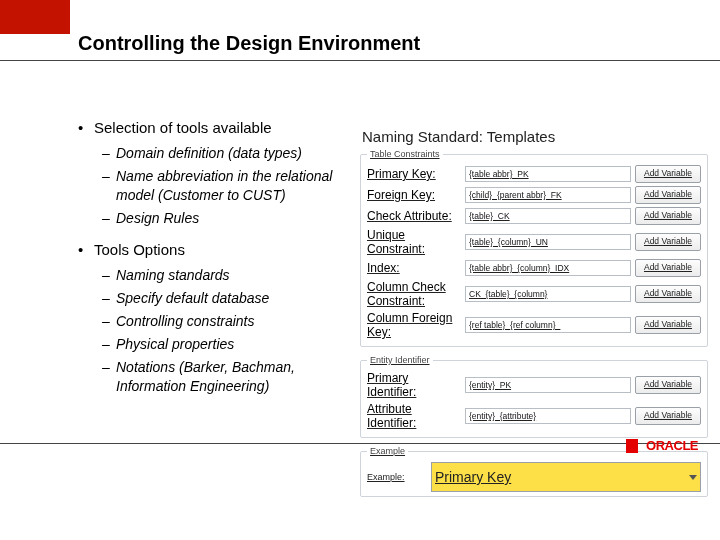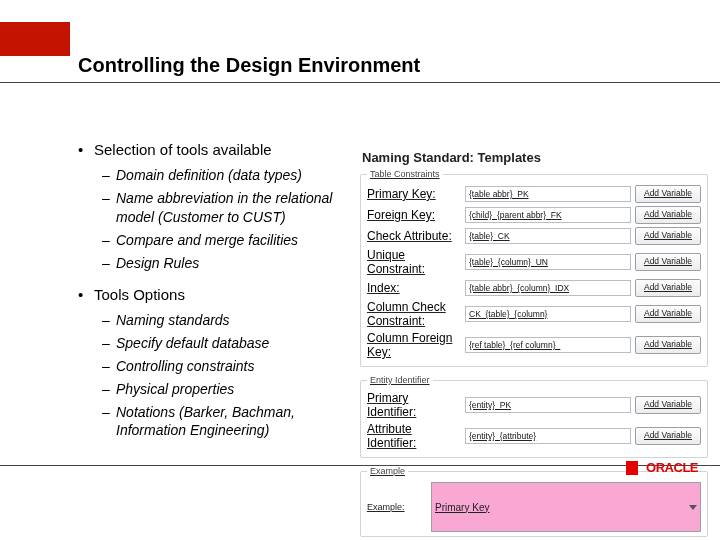--- a/index.html
+++ b/index.html
@@ -6,21 +6,20 @@
     margin: 0; padding: 0;
     width: 720px; height: 540px;
     font-family: Arial, Helvetica, sans-serif;
     background: #fff; color: #000;
     overflow: hidden;
   }
   .slide {
     position: relative;
     width: 720px; height: 480px;
     background: #fff;
-    margin-top: 22px;
   }
   .red-block {
     position: absolute;
     left: 0; top: 0;
     width: 70px; height: 34px;
     background: #c41200;
   }
   .top-line {
     position: absolute;
     left: 0; top: 60px;
@@ -67,22 +66,22 @@
   
   .panel {
     position: absolute;
     left: 360px; top: 128px;
     width: 348px;
     font-size: 9px;
     color: #222;
     background: #fff;
   }
   .panel .hdr {
-    font-weight: bold;
-    font-size: 13px;
+    font-weight: normal;
+    font-size: 15px;
     margin: 0 0 4px 2px;
   }
   .panel fieldset {
     border: 1px solid #cfd4da;
     border-radius: 2px;
     margin: 4px 0 8px 0;
     padding: 6px 6px 4px 6px;
     text-decoration: underline;
   }
   .panel fieldset legend {
@@ -119,26 +118,26 @@
     cursor: pointer;
   }
   .row2 {
     display: grid;
     grid-template-columns: 60px 1fr;
     gap: 4px;
     align-items: center;
   }
   .select {
     border: 1px solid #9aa0a8;
-    background: #f9a8d4;
+    background: #fde047;
     height: 16px;
     display: flex; align-items: center;
     justify-content: space-between;
-    padding: 16px 3px;
-    font-size: 10px;
+    padding: 6px 3px;
+    font-size: 14px;
   }
   .select .caret {
     width: 0; height: 0;
     border-left: 4px solid transparent;
     border-right: 4px solid transparent;
     border-top: 5px solid #555;
   }
   
   .bottom-line {
     position: absolute;
@@ -170,21 +169,20 @@
 <div class="slide">
   <div class="red-block"></div>
   <div class="title">Controlling the Design Environment</div>
   <div class="top-line"></div>
 
   <div class="content">
     <div class="lvl1">Selection of tools available</div>
     <div class="lvl2-group">
       <div class="lvl2">Domain definition (data types)</div>
       <div class="lvl2">Name abbreviation in the relational model (Customer to CUST)</div>
-      <div class="lvl2">Compare and merge facilities</div>
       <div class="lvl2">Design Rules</div>
     </div>
     <div class="lvl1">Tools Options</div>
     <div class="lvl2-group">
       <div class="lvl2">Naming standards</div>
       <div class="lvl2">Specify default database</div>
       <div class="lvl2">Controlling constraints</div>
       <div class="lvl2">Physical properties</div>
       <div class="lvl2">Notations (Barker, Bachman, Information Engineering)</div>
     </div>

